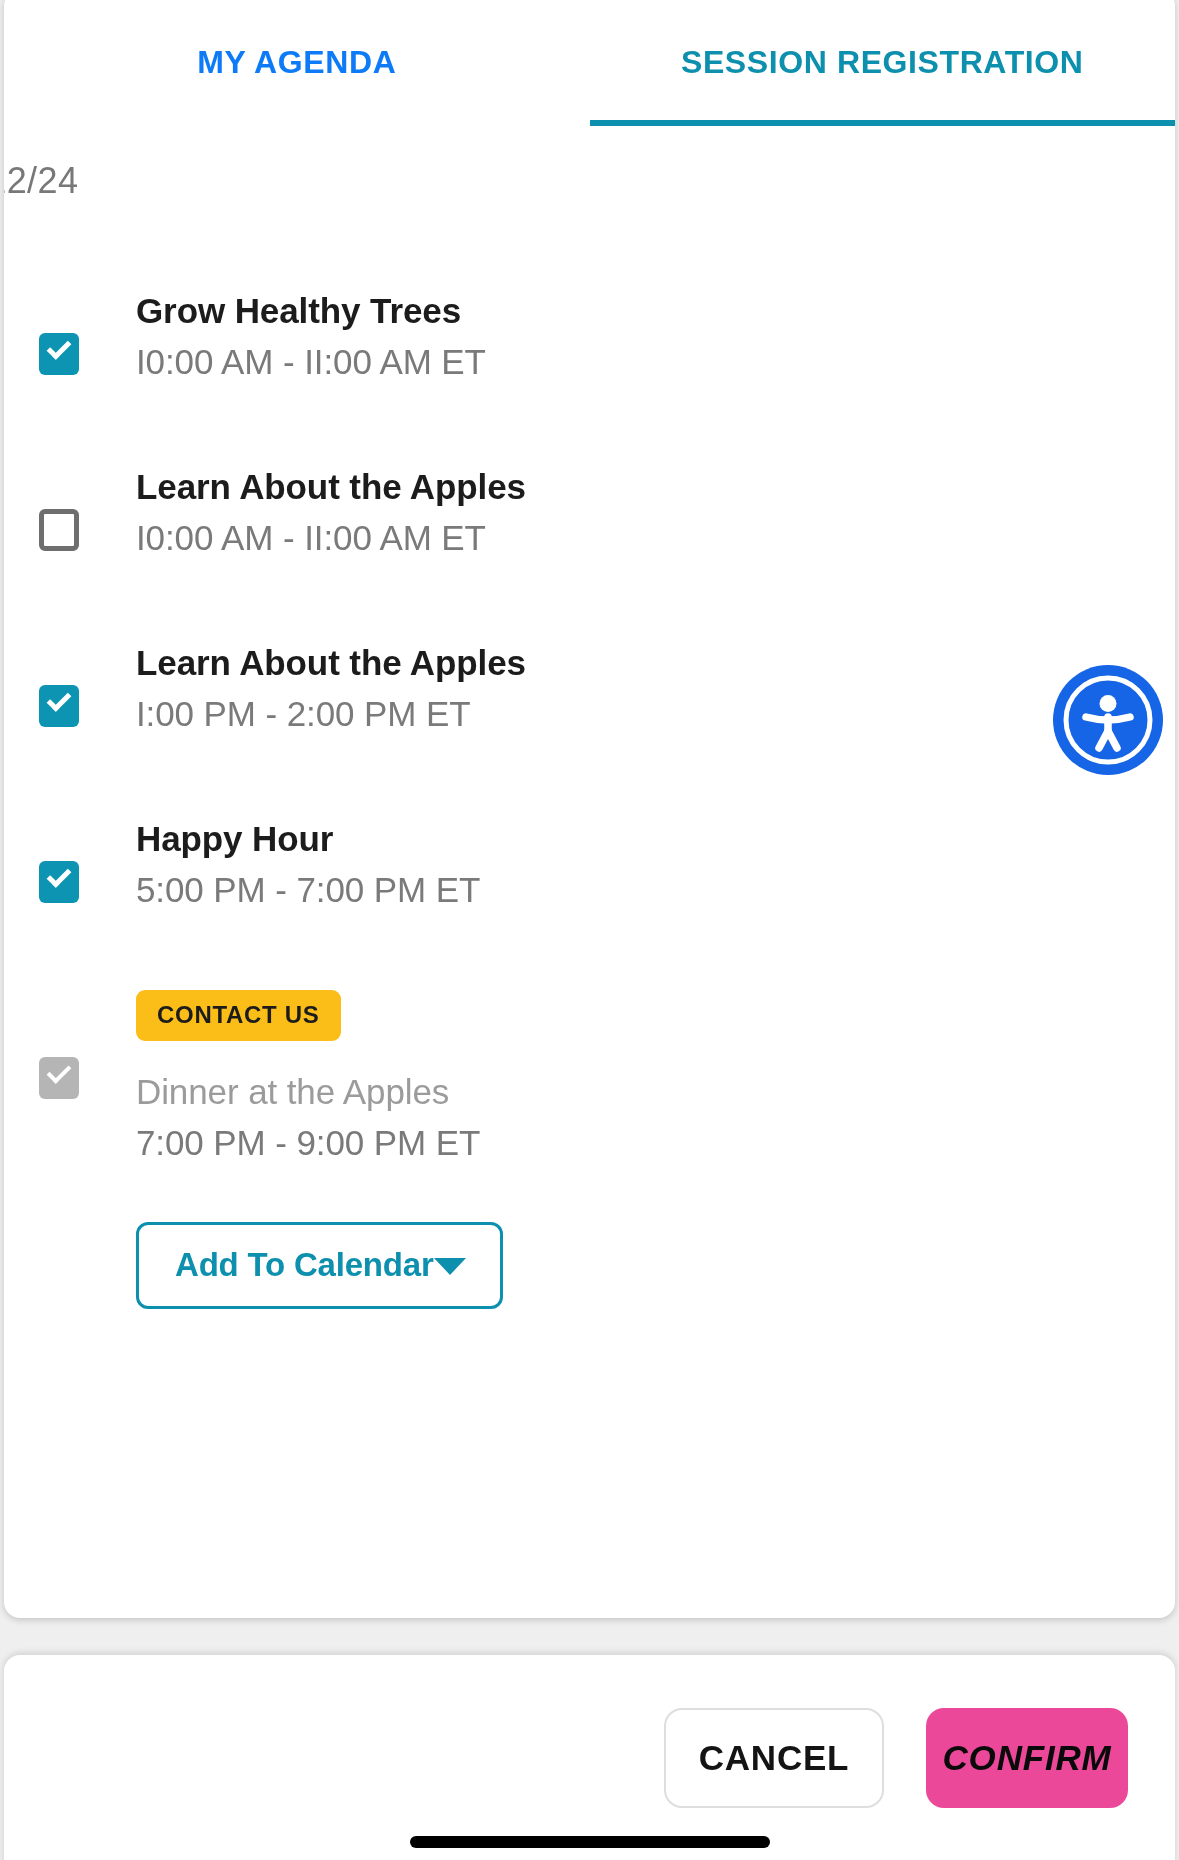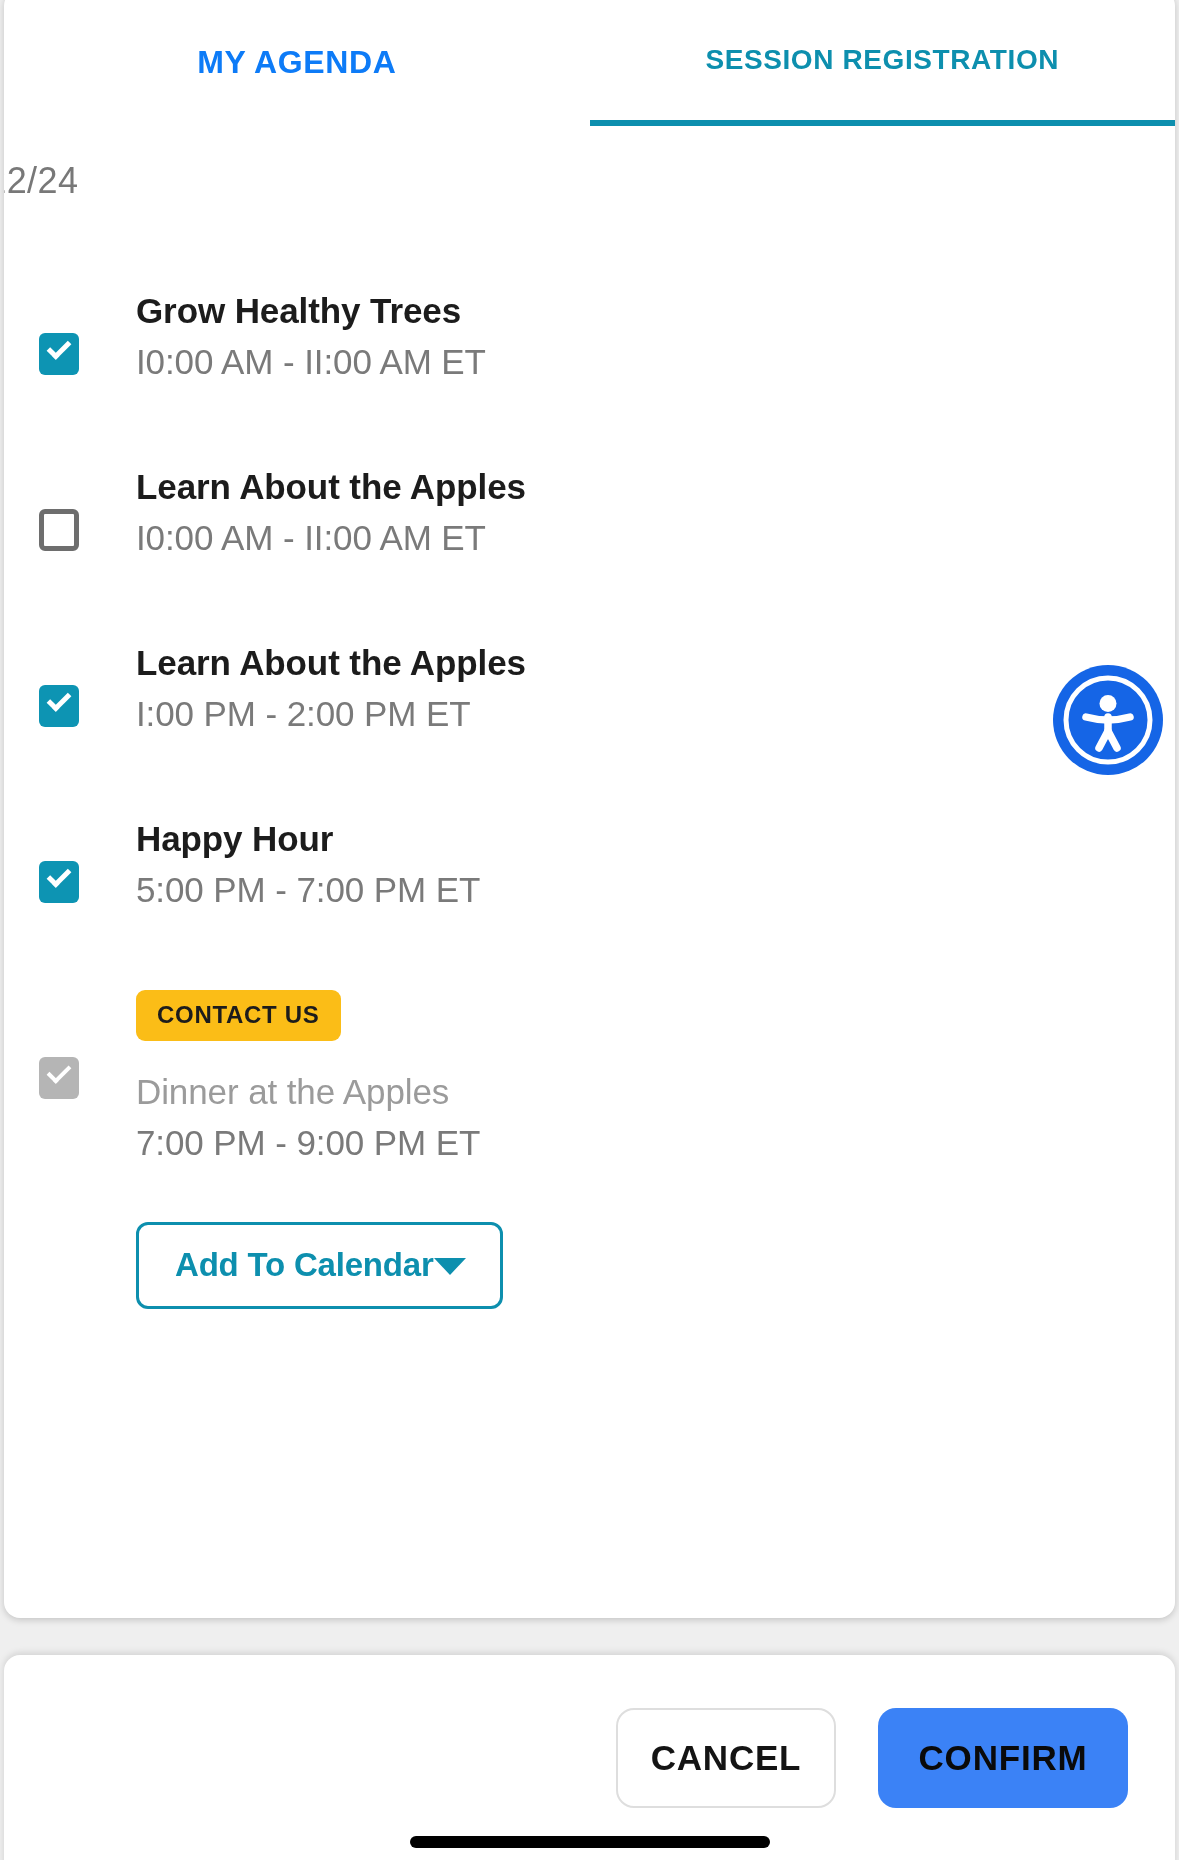--- a/index.html
+++ b/index.html
@@ -52,21 +52,21 @@
     cursor: pointer;
     user-select: none;
   }
   .tab-label {
     font-size: 33px;
     font-weight: 700;
     letter-spacing: 0.6px;
     white-space: nowrap;
   }
   .tab-agenda .tab-label { color: #0d7bf7; font-size: 32px; }
-  .tab-session .tab-label { color: #0d8fae; font-size: 28px; }
+  .tab-session .tab-label { color: #0d8fae; font-size: 32px; }
   .tab-underline {
     position: absolute;
     left: 0; right: 0;
     bottom: 14px;
     height: 6px;
     background: #0d8fae;
   }
 
   
   .date-row {
@@ -227,24 +227,25 @@
     justify-content: center;
     height: 100px;
   }
   .btn-cancel {
     width: 220px;
     background: #ffffff;
     border: 2px solid #dedede;
     color: #141414;
   }
   .btn-confirm {
-    width: 250px;
-    background: #3b82f6;
+    width: 202px;
+    background: #ec4899;
     border: none;
     color: #0a0a0a;
+    font-style: italic;
   }
 
   
   .home-indicator {
     position: absolute;
     left: 50%;
     transform: translateX(-50%);
     bottom: 12px;
     width: 360px;
     height: 12px;

